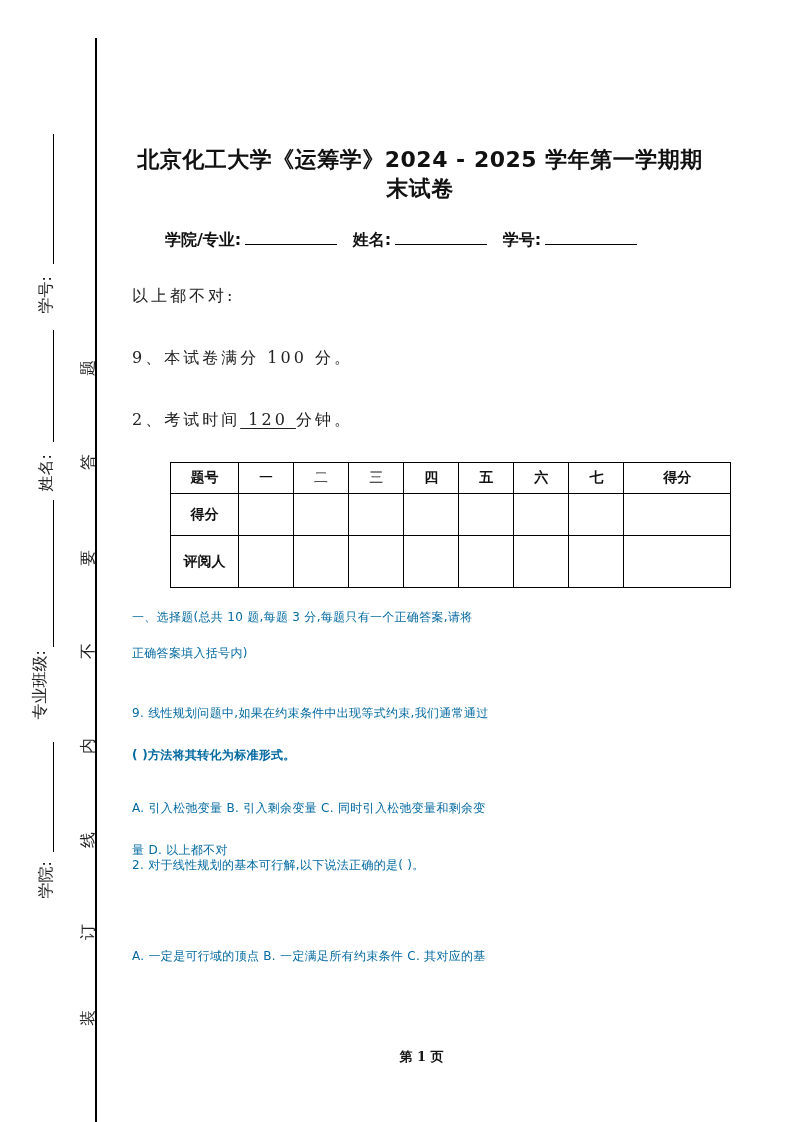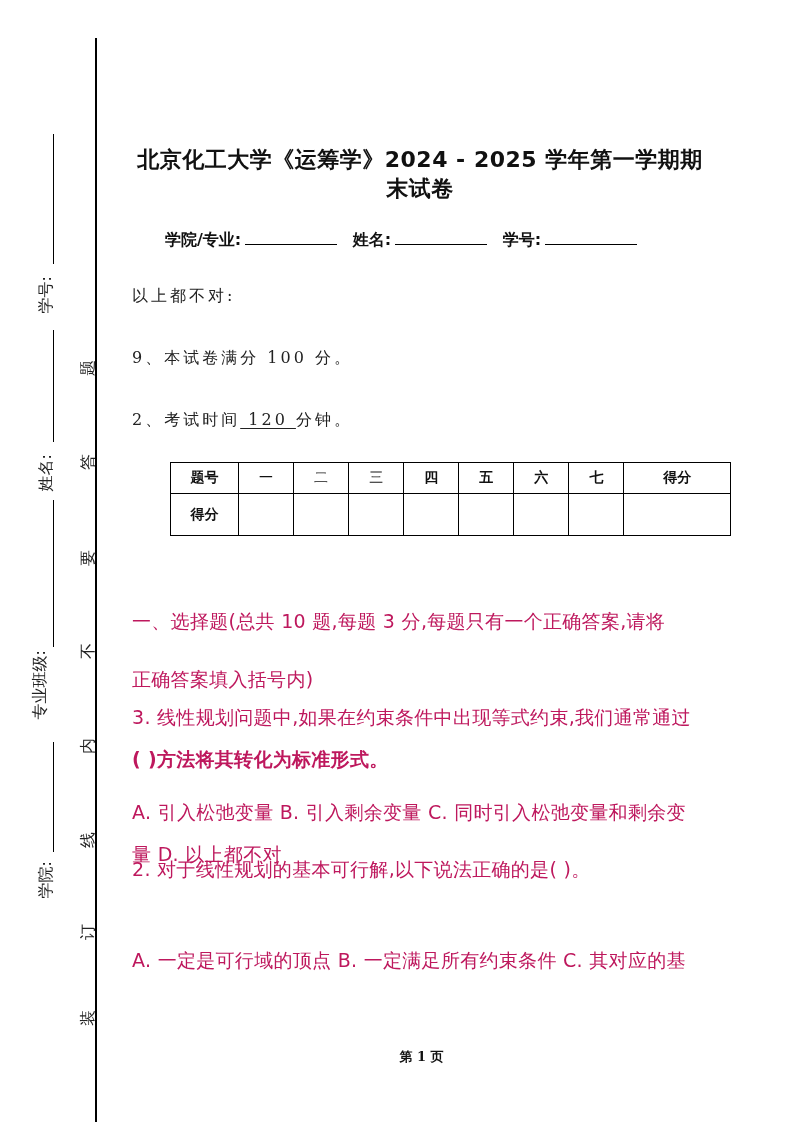--- a/index.html
+++ b/index.html
@@ -31,22 +31,22 @@
 
     table.score { position: absolute; left: 147px; top: 462px; border-collapse: collapse; width: 561px;
                   font-family: "DejaVu Sans", "Liberation Sans", sans-serif; font-size: 14px; margin-left: 23px; }
     table.score td { border: 1.3px solid #000; text-align: center; padding: 0; }
     table.score td.head { font-weight: bold; }
     table.score tr.r1 td { height: 30px; }
     table.score tr.r2 td { height: 41px; }
     table.score tr.r3 td { height: 51px; }
     table.score td.c0 { width: 67px; }
 
-    .q { position: absolute; left: 132px; font-family: "DejaVu Sans", "Liberation Sans", sans-serif; font-size: 19px;
-         white-space: nowrap; color: #be185d; letter-spacing: 0.3px; }
+    .q { position: absolute; left: 132px; font-family: "DejaVu Sans", "Liberation Sans", sans-serif; font-size: 12px;
+         white-space: nowrap; color: #0369a1; letter-spacing: 0.3px; }
 
     .footer { position: absolute; top: 1048px; left: 0; width: 793px; padding-left: 50px; box-sizing: border-box; text-align: center;
               font-family: "DejaVu Serif", "Liberation Serif", serif; font-weight: bold; font-size: 13px; }
   </style>
 </head>
 <body>
 
 <div class="bind-line"></div>
 
 <div class="field-line" style="top:134px;height:130px;"></div>
@@ -107,27 +107,38 @@
     <td class="head c0">得分</td>
     <td></td>
     <td></td>
     <td></td>
     <td></td>
     <td></td>
     <td></td>
     <td></td>
     <td></td>
   </tr>
+  <tr class="r3">
+    <td class="head c0">评阅人</td>
+    <td></td>
+    <td></td>
+    <td></td>
+    <td></td>
+    <td></td>
+    <td></td>
+    <td></td>
+    <td></td>
+  </tr>
 </tbody>
   </table>
 
 <div class="q" style="top:609px;">一、选择题(总共 10 题,每题 3 分,每题只有一个正确答案,请将</div>
-<div class="q" style="top:667px;">正确答案填入括号内)</div>
+<div class="q" style="top:645px;">正确答案填入括号内)</div>
 
-<div class="q" style="top:705px;">3. 线性规划问题中,如果在约束条件中出现等式约束,我们通常通过</div>
+<div class="q" style="top:705px;">9. 线性规划问题中,如果在约束条件中出现等式约束,我们通常通过</div>
 <div class="q" style="top:747px;font-weight:bold;">(   )方法将其转化为标准形式。</div>
 <div class="q" style="top:800px;">A. 引入松弛变量   B. 引入剩余变量   C. 同时引入松弛变量和剩余变</div>
 <div class="q" style="top:842px;">量   D. 以上都不对</div>
 
 <div class="q" style="top:857px;">2. 对于线性规划的基本可行解,以下说法正确的是(   )。</div>
 <div class="q" style="top:948px;">A. 一定是可行域的顶点   B. 一定满足所有约束条件   C. 其对应的基</div>
 
 <div class="footer">第 1 页</div>
 
 </body></html>

